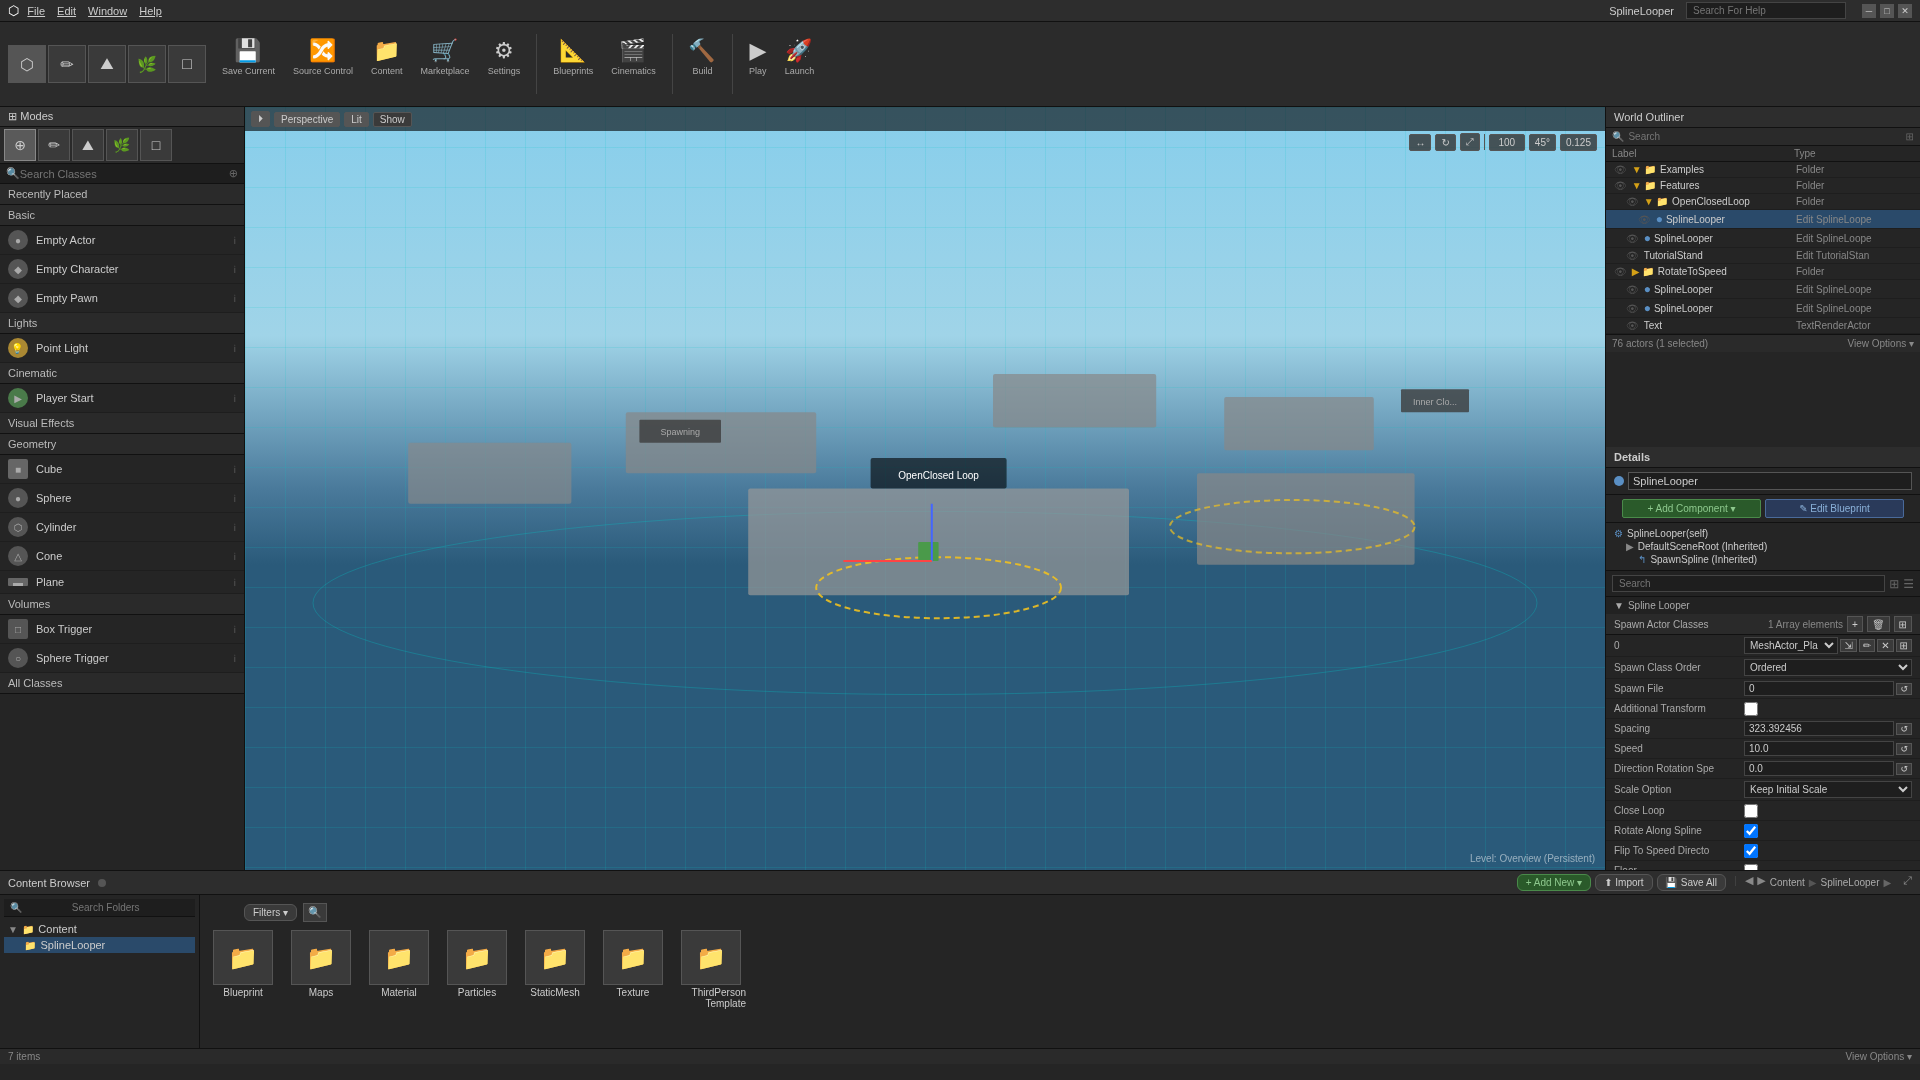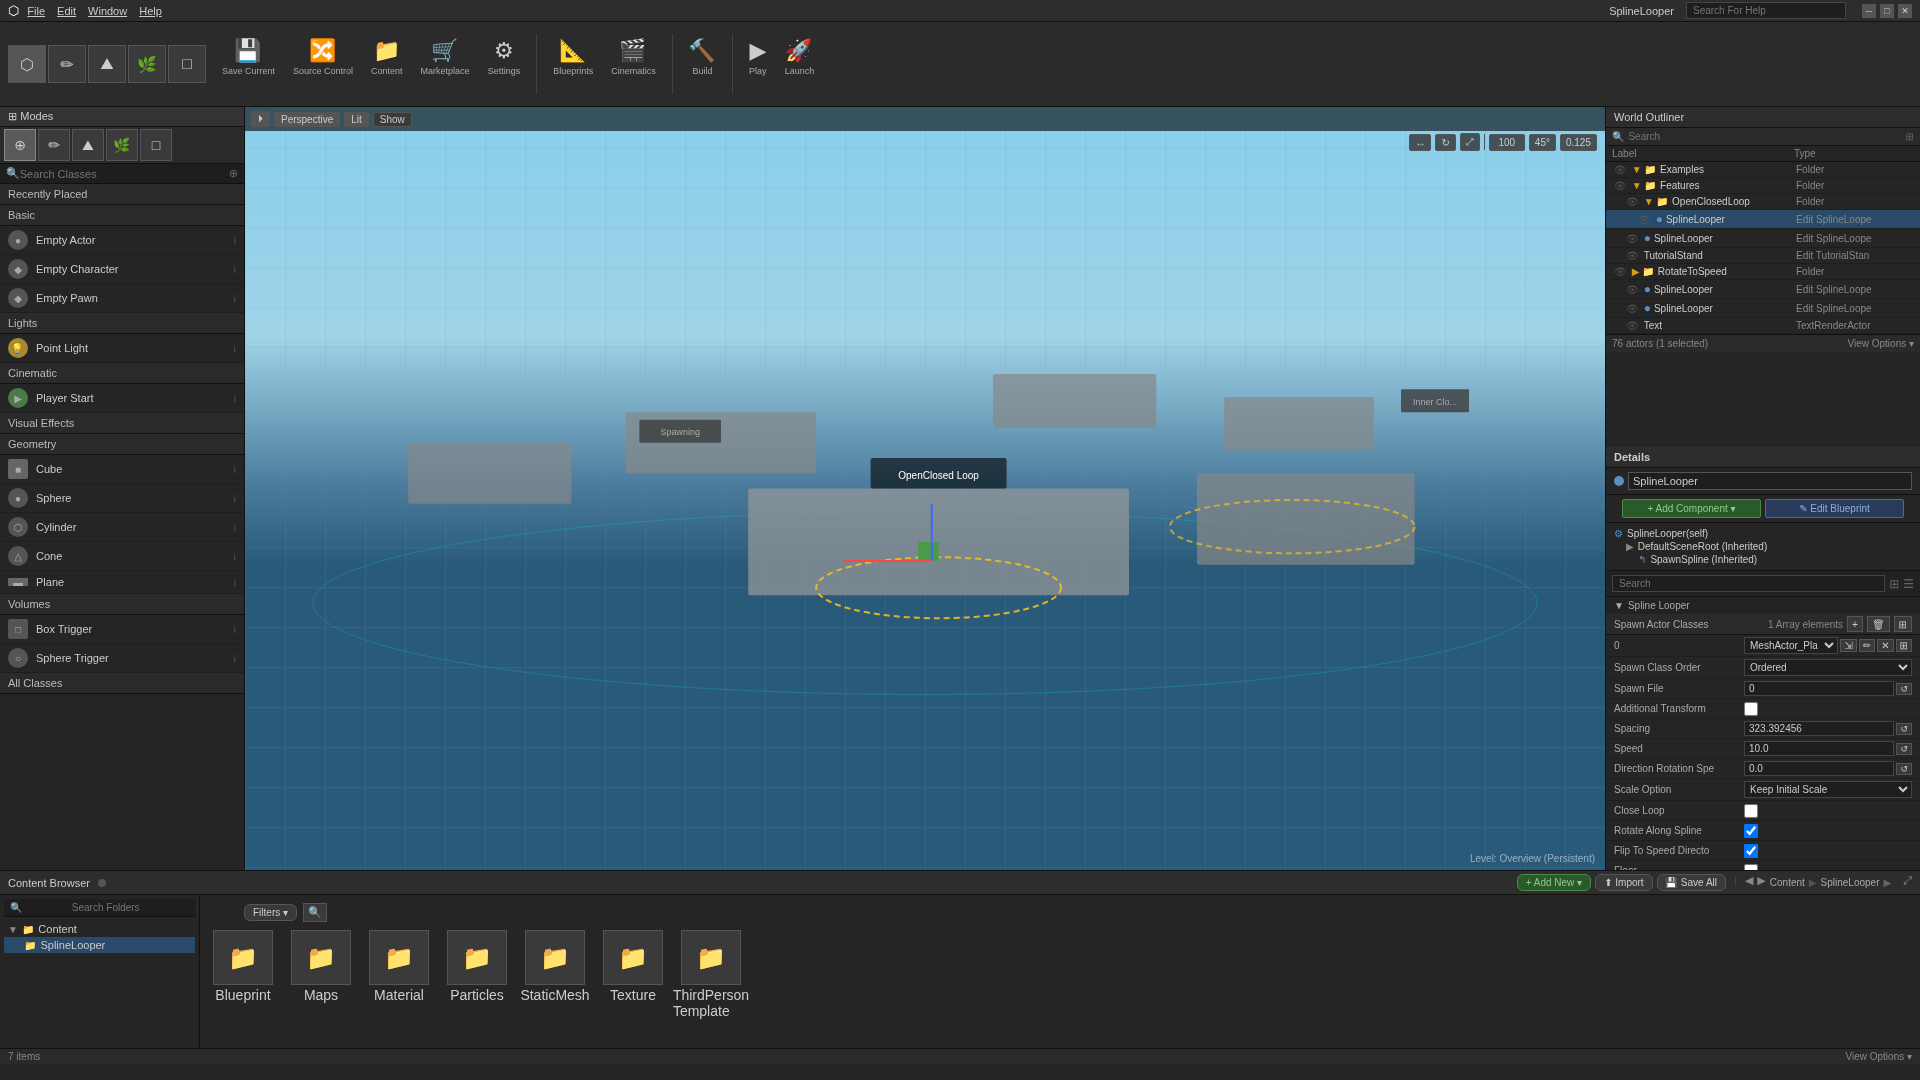--- a/index.html
+++ b/index.html
@@ -95,21 +95,21 @@
     #cb-body { display: flex; height: calc(100% - 56px); }
     #cb-sidebar { width: 200px; border-right: 1px solid #111; overflow-y: auto; padding: 4px; }
     .cb-folder { display: flex; align-items: center; gap: 4px; padding: 2px 4px; cursor: pointer; font-size: 11px; color: #ccc; }
     .cb-folder .arrow { color: #888; font-size: 10px; }
     .cb-folder .folder-icon { color: #d4a017; }
     .cb-folder.selected { background: #2a4a6a; }
     #cb-content { flex: 1; overflow-y: auto; padding: 8px; }
     .cb-items-grid { display: flex; flex-wrap: wrap; gap: 8px; }
     .cb-item { display: flex; flex-direction: column; align-items: center; width: 70px; cursor: pointer; }
     .cb-item-icon { width: 60px; height: 55px; background: #3a3a3a; border: 1px solid #555; display: flex; align-items: center; justify-content: center; font-size: 24px; color: #d4a017; }
-    .cb-item-label { font-size: 14px; color: #ccc; text-align: left; margin-top: 2px; }
+    .cb-item-label { font-size: 10px; color: #ccc; text-align: right; margin-top: 2px; }
     #cb-footer { display: flex; align-items: center; justify-content: space-between; padding: 2px 8px; background: #2a2a2a; border-top: 1px solid #111; font-size: 10px; color: #888; }
     #modes-header { background: #333; padding: 3px 8px; display: flex; align-items: center; gap: 6px; border-bottom: 1px solid #111; }
     .mode-icon-row { display: flex; align-items: center; gap: 2px; padding: 2px 4px; background: #2a2a2a; border-bottom: 1px solid #111; }
     .mode-icon { width: 32px; height: 32px; background: #3a3a3a; border: 1px solid #555; display: flex; align-items: center; justify-content: center; cursor: pointer; font-size: 14px; color: #ccc; }
     .mode-icon.active { background: #5a5a5a; border-color: #888; }
 
     
     .vp-controls-right { position: absolute; top: 26px; right: 8px; display: flex; gap: 4px; align-items: center; }
     .vp-ctrl-btn { background: rgba(50,50,50,0.8); border: 1px solid #555; color: #ccc; font-size: 10px; padding: 2px 5px; cursor: pointer; border-radius: 2px; }
 

